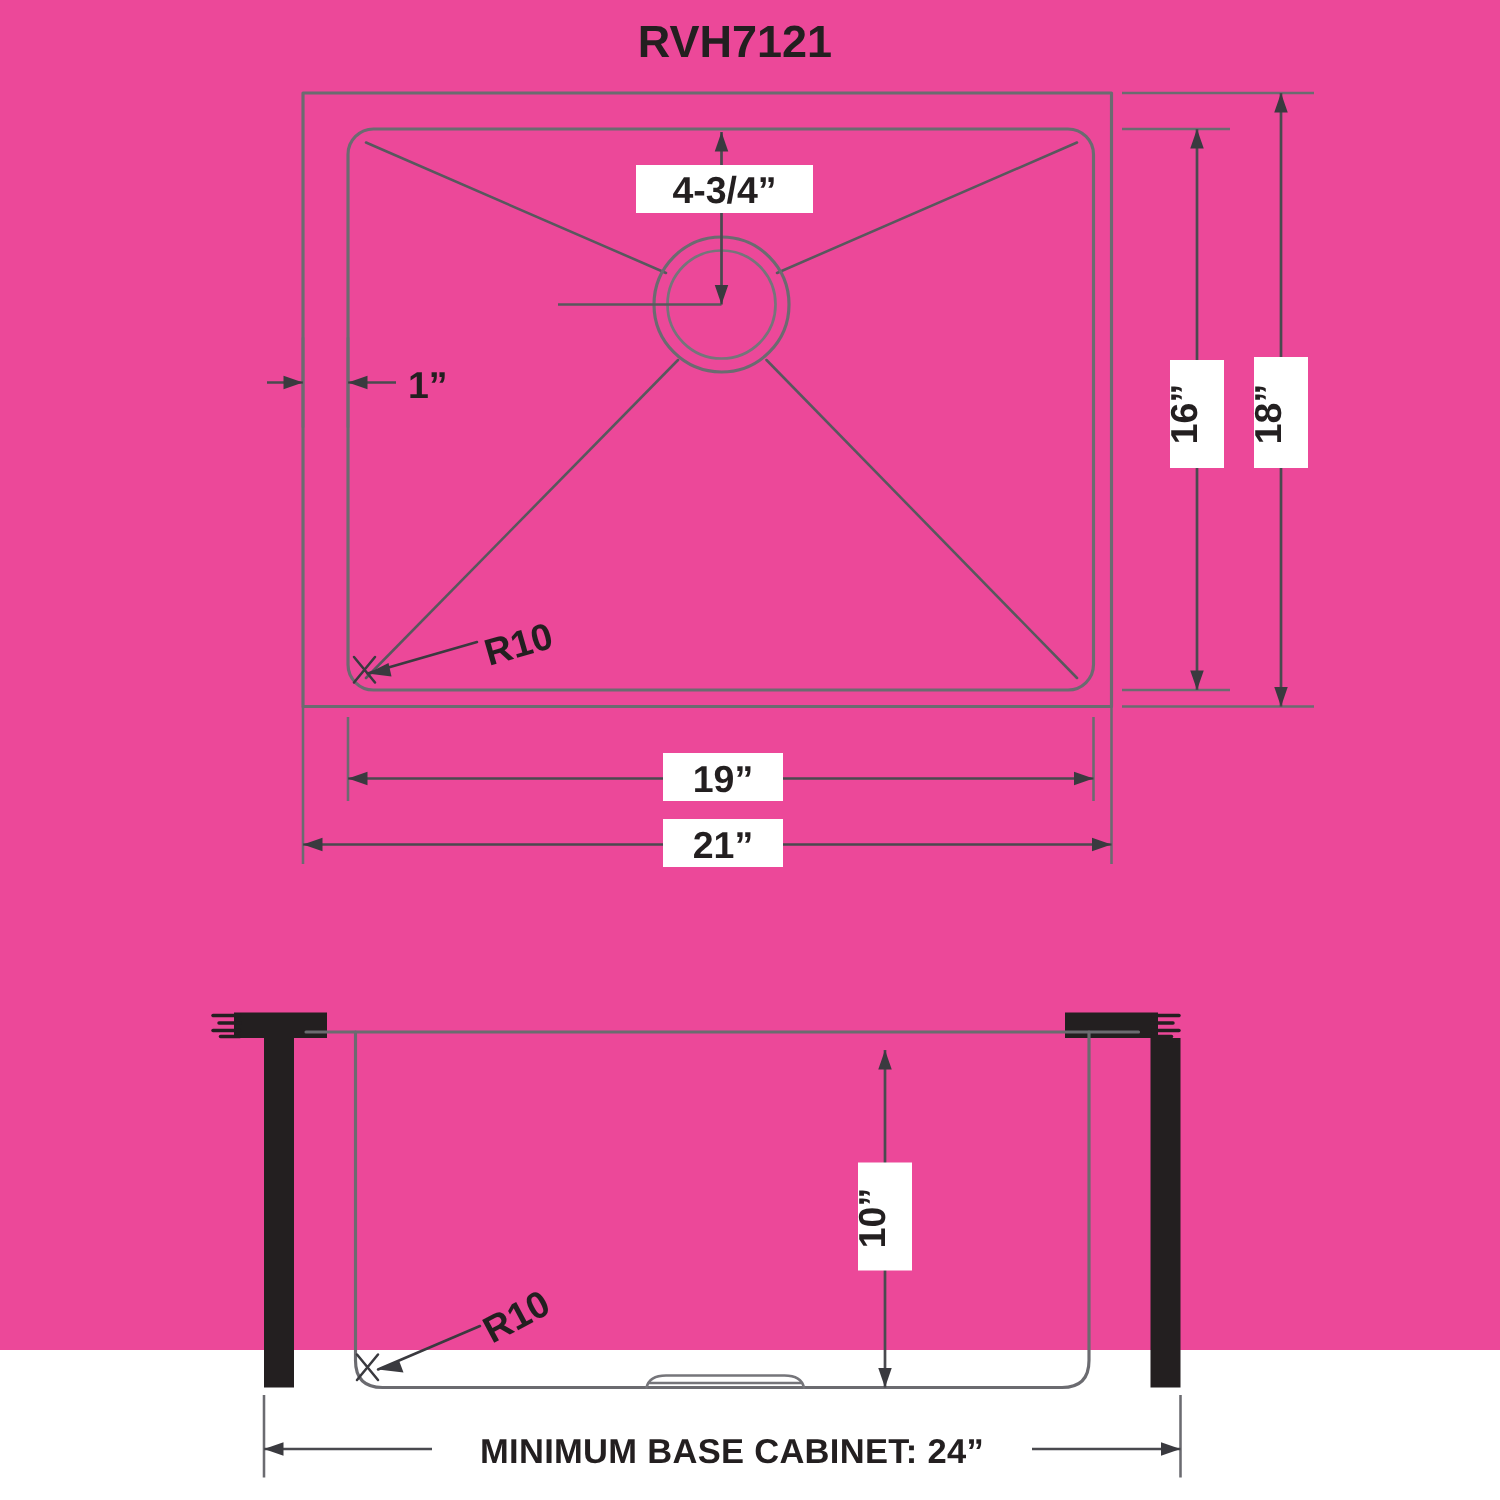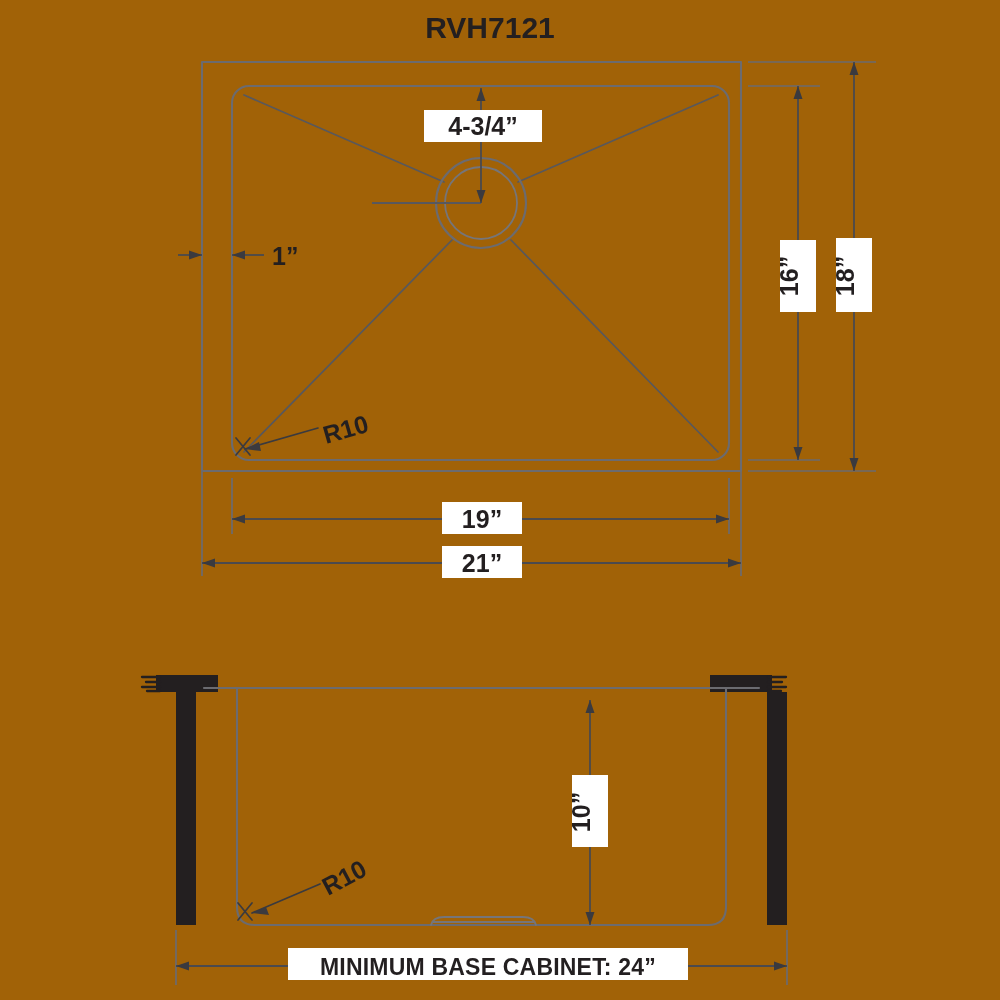--- a/index.html
+++ b/index.html
@@ -11,22 +11,22 @@
   body {
     width: 1000px;
     height: 1000px;
     font-family: "Liberation Sans", sans-serif;
     color: #231f20;
     overflow: hidden;
   }
   #sheet {
     position: relative;
     width: 1000px;
-    height: 1000px;
-    background: #a16207;
+    height: 900px;
+    background: #ec4899;
   }
   #drawing {
     display: block;
     width: 1000px;
     height: 1000px;
   }
   .title-text {
     font-family: "Liberation Sans", sans-serif;
     font-weight: bold;
     font-size: 30px;

